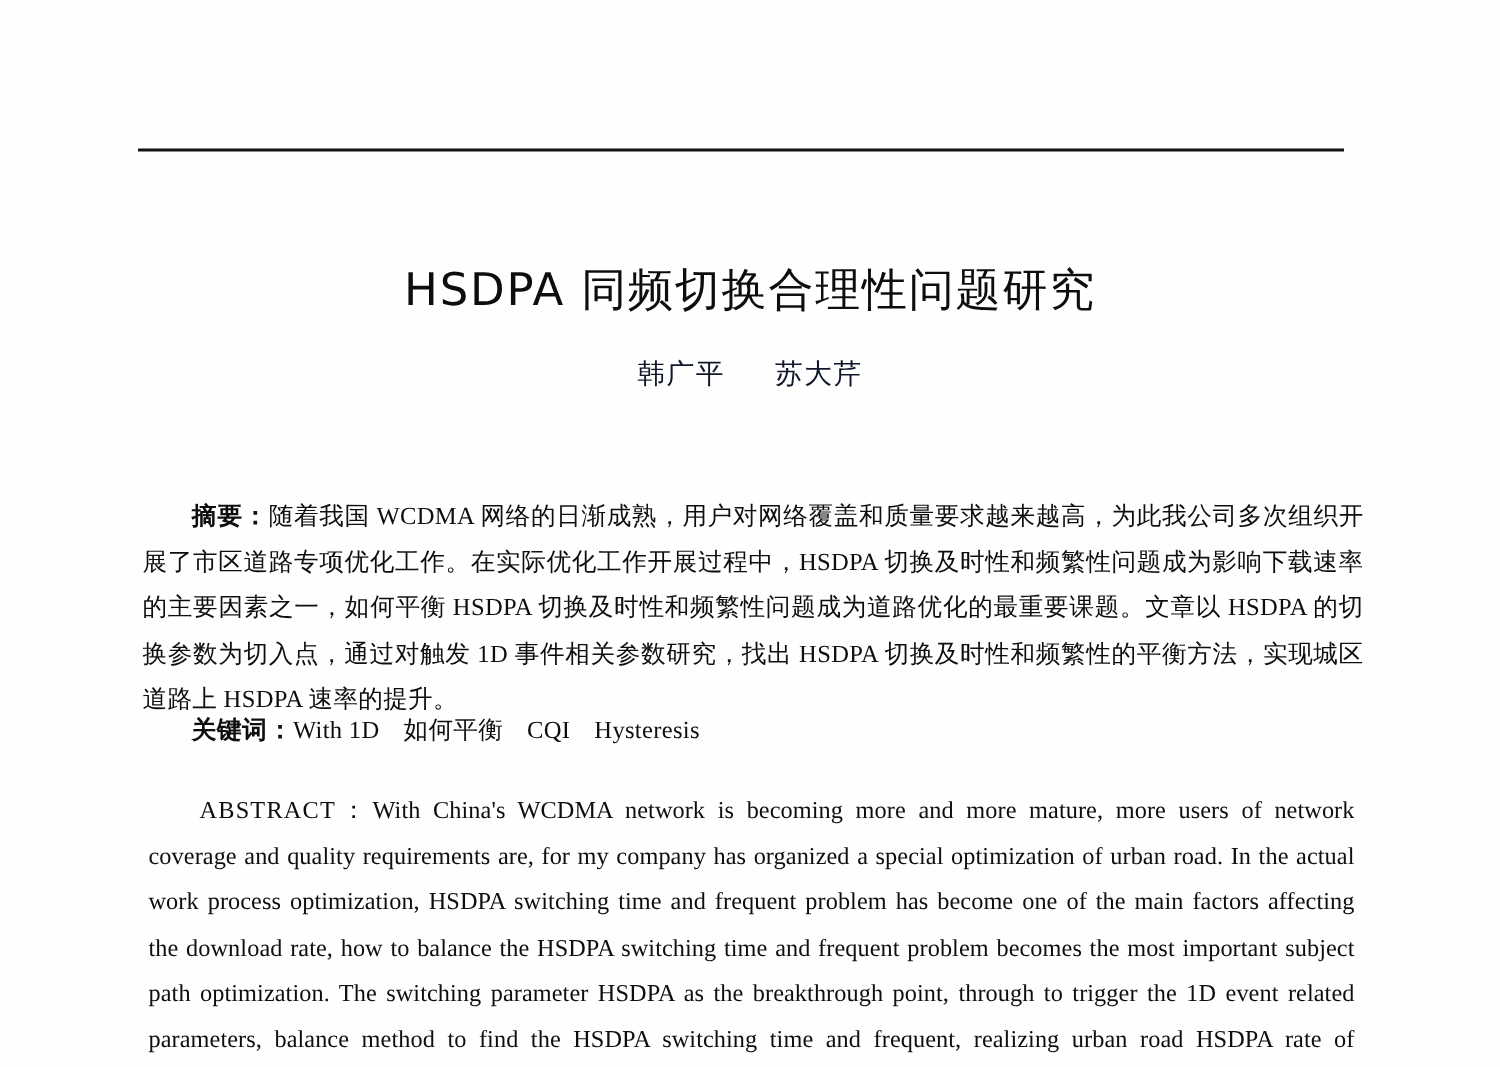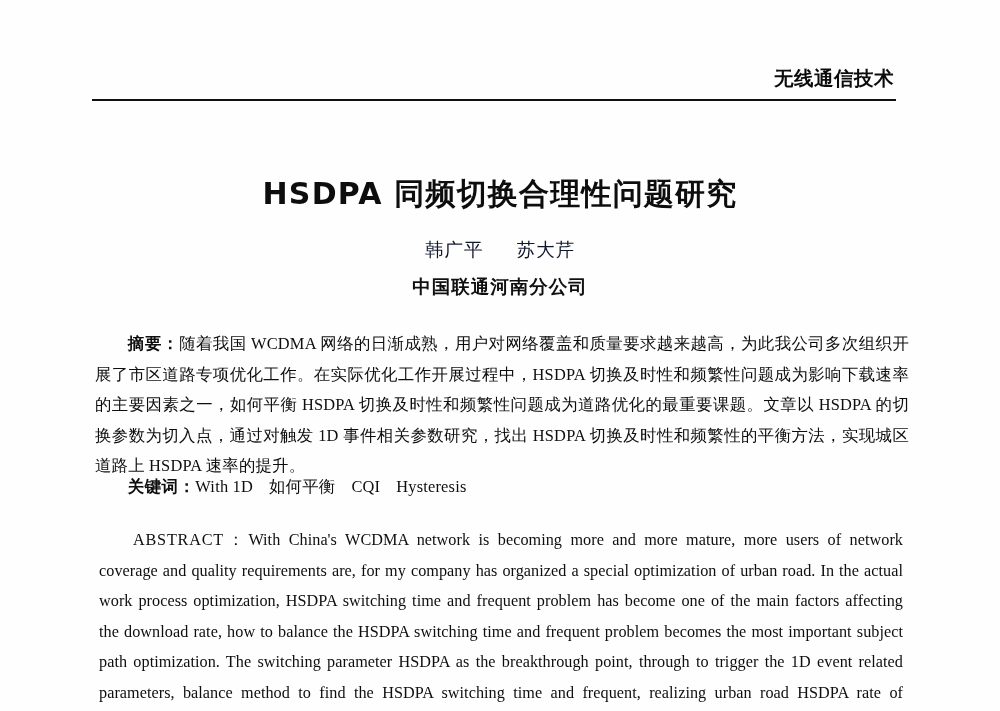--- a/index.html
+++ b/index.html
@@ -55,21 +55,21 @@
   }
 
   
   .title {
     position: absolute;
     top: 154px;
     left: 0;
     width: 1000px;
     text-align: center;
     font-family: "DejaVu Sans", "Liberation Sans", sans-serif;
-    font-weight: 700;
+    font-weight: 400;
     font-size: 30px;
     letter-spacing: 1.2px;
     color: #0d0d0d;
     line-height: 40px;
   }
 
   .authors {
     position: absolute;
     top: 237px;
     left: 0;
@@ -153,33 +153,31 @@
   .en-label {
     letter-spacing: 0.8px;
   }
 </style>
 </head>
 <body>
 
 <div class="page">
 
   <div class="running-head">
-    <div class="running-head-text">无线通信技术</div>
     <div class="header-rule"></div>
   </div>
 
   <h1 class="title">HSDPA 同频切换合理性问题研究</h1>
 
   <div class="authors">
     <span>韩广平</span>
     <span class="gap"></span>
     <span>苏大芹</span>
   </div>
 
-  <div class="affiliation">中国联通河南分公司</div>
 
   <div class="cn-abstract">
     <p><span class="lbl-bold">摘要：</span><span>随着我国 WCDMA 网络的日渐成熟，用户对网络覆盖和质量要求越来越高，为此我公司多次组织开展了市区道路专项优化工作。在实际优化工作开展过程中，HSDPA 切换及时性和频繁性问题成为影响下载速率的主要因素之一，如何平衡 HSDPA 切换及时性和频繁性问题成为道路优化的最重要课题。文章以 HSDPA 的切换参数为切入点，通过对触发 1D 事件相关参数研究，找出 HSDPA 切换及时性和频繁性的平衡方法，实现城区道路上 HSDPA 速率的提升。</span></p>
   </div>
 
   <div class="cn-keywords"><span class="lbl-bold">关键词：</span><span>With 1D</span><span class="kw-sep"></span><span>如何平衡</span><span class="kw-sep"></span><span>CQI</span><span class="kw-sep"></span><span>Hysteresis</span></div>
 
   <div class="en-abstract">
     <p><span class="en-label">ABSTRACT：</span><span>With China's WCDMA network is becoming more and more mature, more users of network coverage and quality requirements are, for my company has organized a special optimization of urban road. In the actual work process optimization, HSDPA switching time and frequent problem has become one of the main factors affecting the download rate, how to balance the HSDPA switching time and frequent problem becomes the most important subject path optimization. The switching parameter HSDPA as the breakthrough point, through to trigger the 1D event related parameters, balance method to find the HSDPA switching time and frequent, realizing urban road HSDPA rate of increase.</span></p>
   </div>

